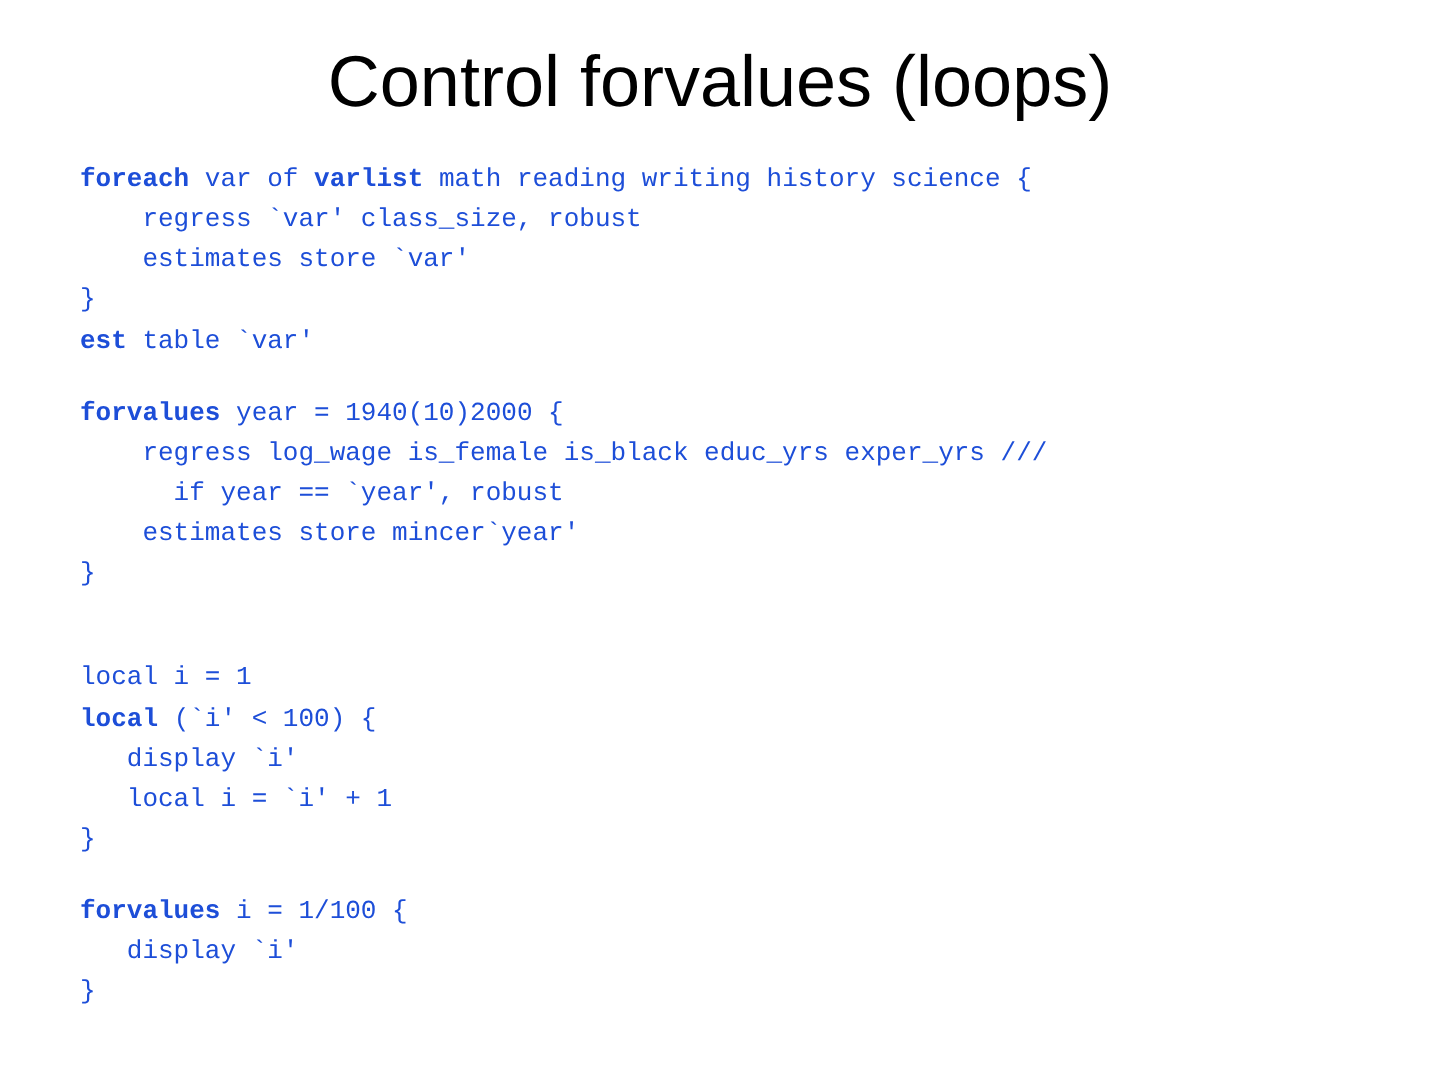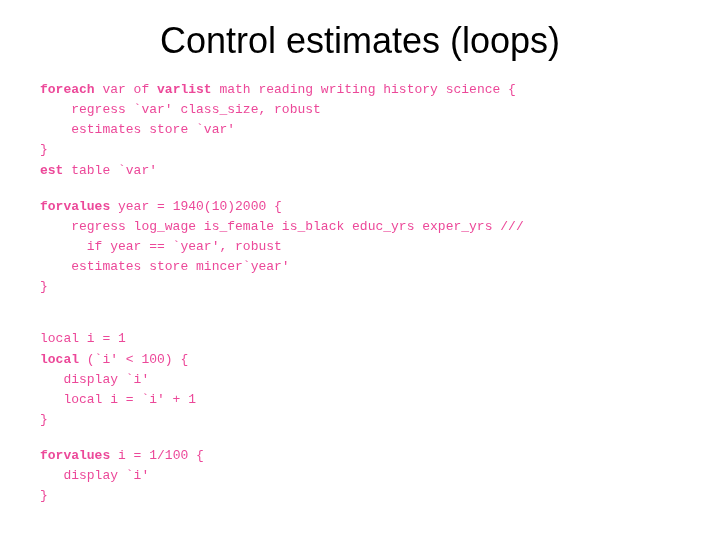--- a/index.html
+++ b/index.html
@@ -30,37 +30,37 @@
       text-align: center;
       margin-bottom: 18px;
       color: #000000;
       font-family: Arial, sans-serif;
     }
 
     .code-block {
       font-family: 'Courier New', Courier, monospace;
       font-size: 13px;
       line-height: 1.55;
-      color: #ec4899;
+      color: #1d4ed8;
       white-space: pre;
     }
 
     .kw {
       font-weight: bold;
     }
 
     .spacer {
       height: 16px;
     }
   </style>
 </head>
 <body>
 
 <div class="page">
-  <h1 class="title">Control estimates (loops)</h1>
+  <h1 class="title">Control forvalues (loops)</h1>
 
   <div class="code-block"><span class="kw">foreach</span> var of <span class="kw">varlist</span> math reading writing history science {
     regress `var' class_size, robust
     estimates store `var'
 }
 <span class="kw">est</span> table `var'</div>
 
   <div class="spacer"></div>
 
   <div class="code-block"><span class="kw">forvalues</span> year = 1940(10)2000 {

